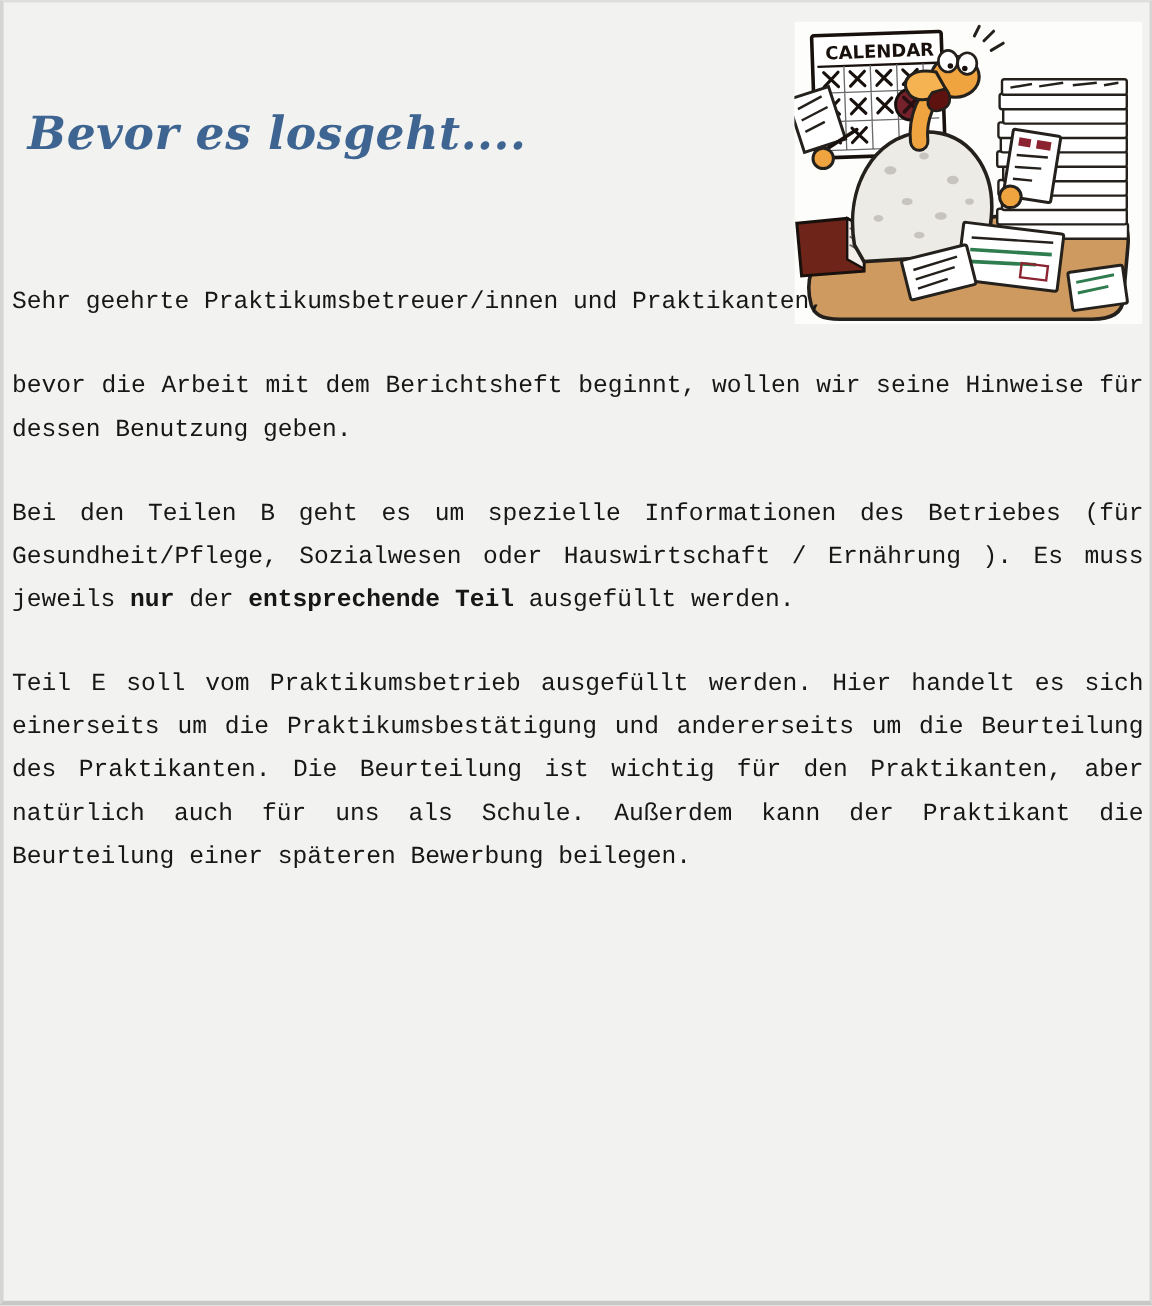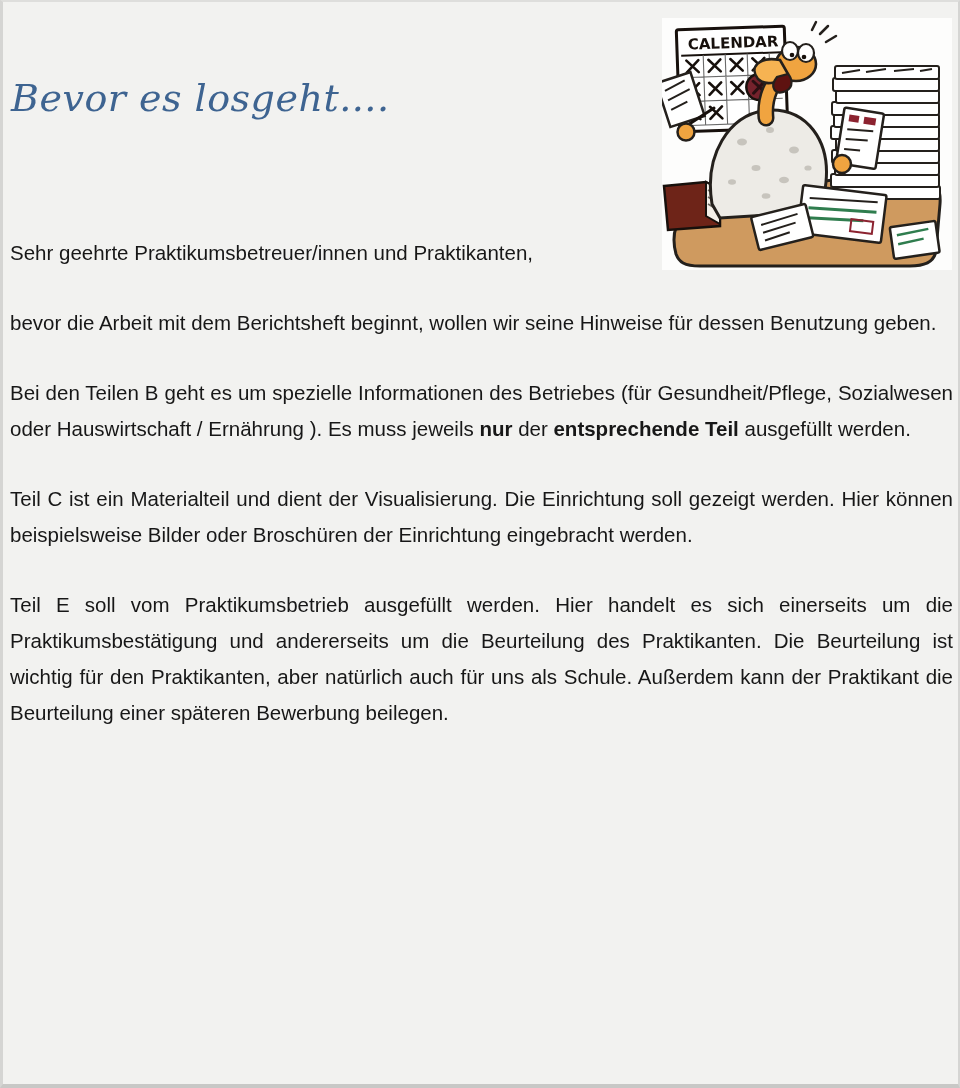--- a/index.html
+++ b/index.html
@@ -13,38 +13,39 @@
     border-right:2px solid #d5d5d3;
     border-bottom:4px solid #c8c8c6;
     box-sizing:border-box;
     overflow:hidden;
     font-family:"Liberation Sans", sans-serif;
     color:#171717;
   }
   .doc-title {
     position:absolute;
     left:8px; top:74px;
-    margin:0;
+    margin:12px;
     font-family:"DejaVu Serif", serif;
     font-style:italic;
-    font-weight:normal;
+    font-weight:bold;
     font-size:38px;
     letter-spacing:0.5px;
     color:#3e6491;
   }
   .illustration {
     position:absolute;
     top:16px; right:6px;
     width:290px; height:252px;
   }
   .content {
     position:absolute;
     left:7px; right:5px; top:233px;
     font-size:20.5px;
     line-height:36px;
+    font-family:Liberation Mono, monospace;
   }
   .content p {
     margin:0 0 34px 0;
     text-align:justify;
   }
   .content p.single-line { text-align:left; }
   .content b { font-weight:bold; }
 </style>
 </head>
 <body>
@@ -170,17 +171,16 @@
           <path d="M236 215 L268 213 M236 224 L262 222" stroke="#2f7d4e" stroke-width="2.5"></path>
         </g>
       </g>
     </svg>
   </div>
 
   <div class="content">
     <p class="single-line">Sehr geehrte Praktikumsbetreuer/innen und Praktikanten,</p>
     <p>bevor die Arbeit mit dem Berichtsheft beginnt, wollen wir seine Hinweise für dessen Benutzung geben.</p>
     <p><span>Bei den  Teilen B geht es um spezielle Informationen des Betriebes (für Gesundheit/Pflege, Sozialwesen oder Hauswirtschaft / Ernährung ). Es muss jeweils </span><b>nur</b><span> der </span><b>entsprechende Teil</b><span> ausgefüllt werden.</span></p>
-    <p>Teil C ist ein Materialteil und dient der Visualisierung. Die Einrichtung soll gezeigt werden. Hier können beispielsweise Bilder oder Broschüren der Einrichtung eingebracht werden.</p>
     <p>Teil E soll vom Praktikumsbetrieb ausgefüllt werden. Hier handelt es sich einerseits um die Praktikumsbestätigung und andererseits um die Beurteilung des Praktikanten. Die Beurteilung ist wichtig für den Praktikanten, aber natürlich auch für uns als Schule. Außerdem kann der Praktikant die Beurteilung einer späteren Bewerbung beilegen.</p>
   </div>
 
 </div>
 
 </body></html>

